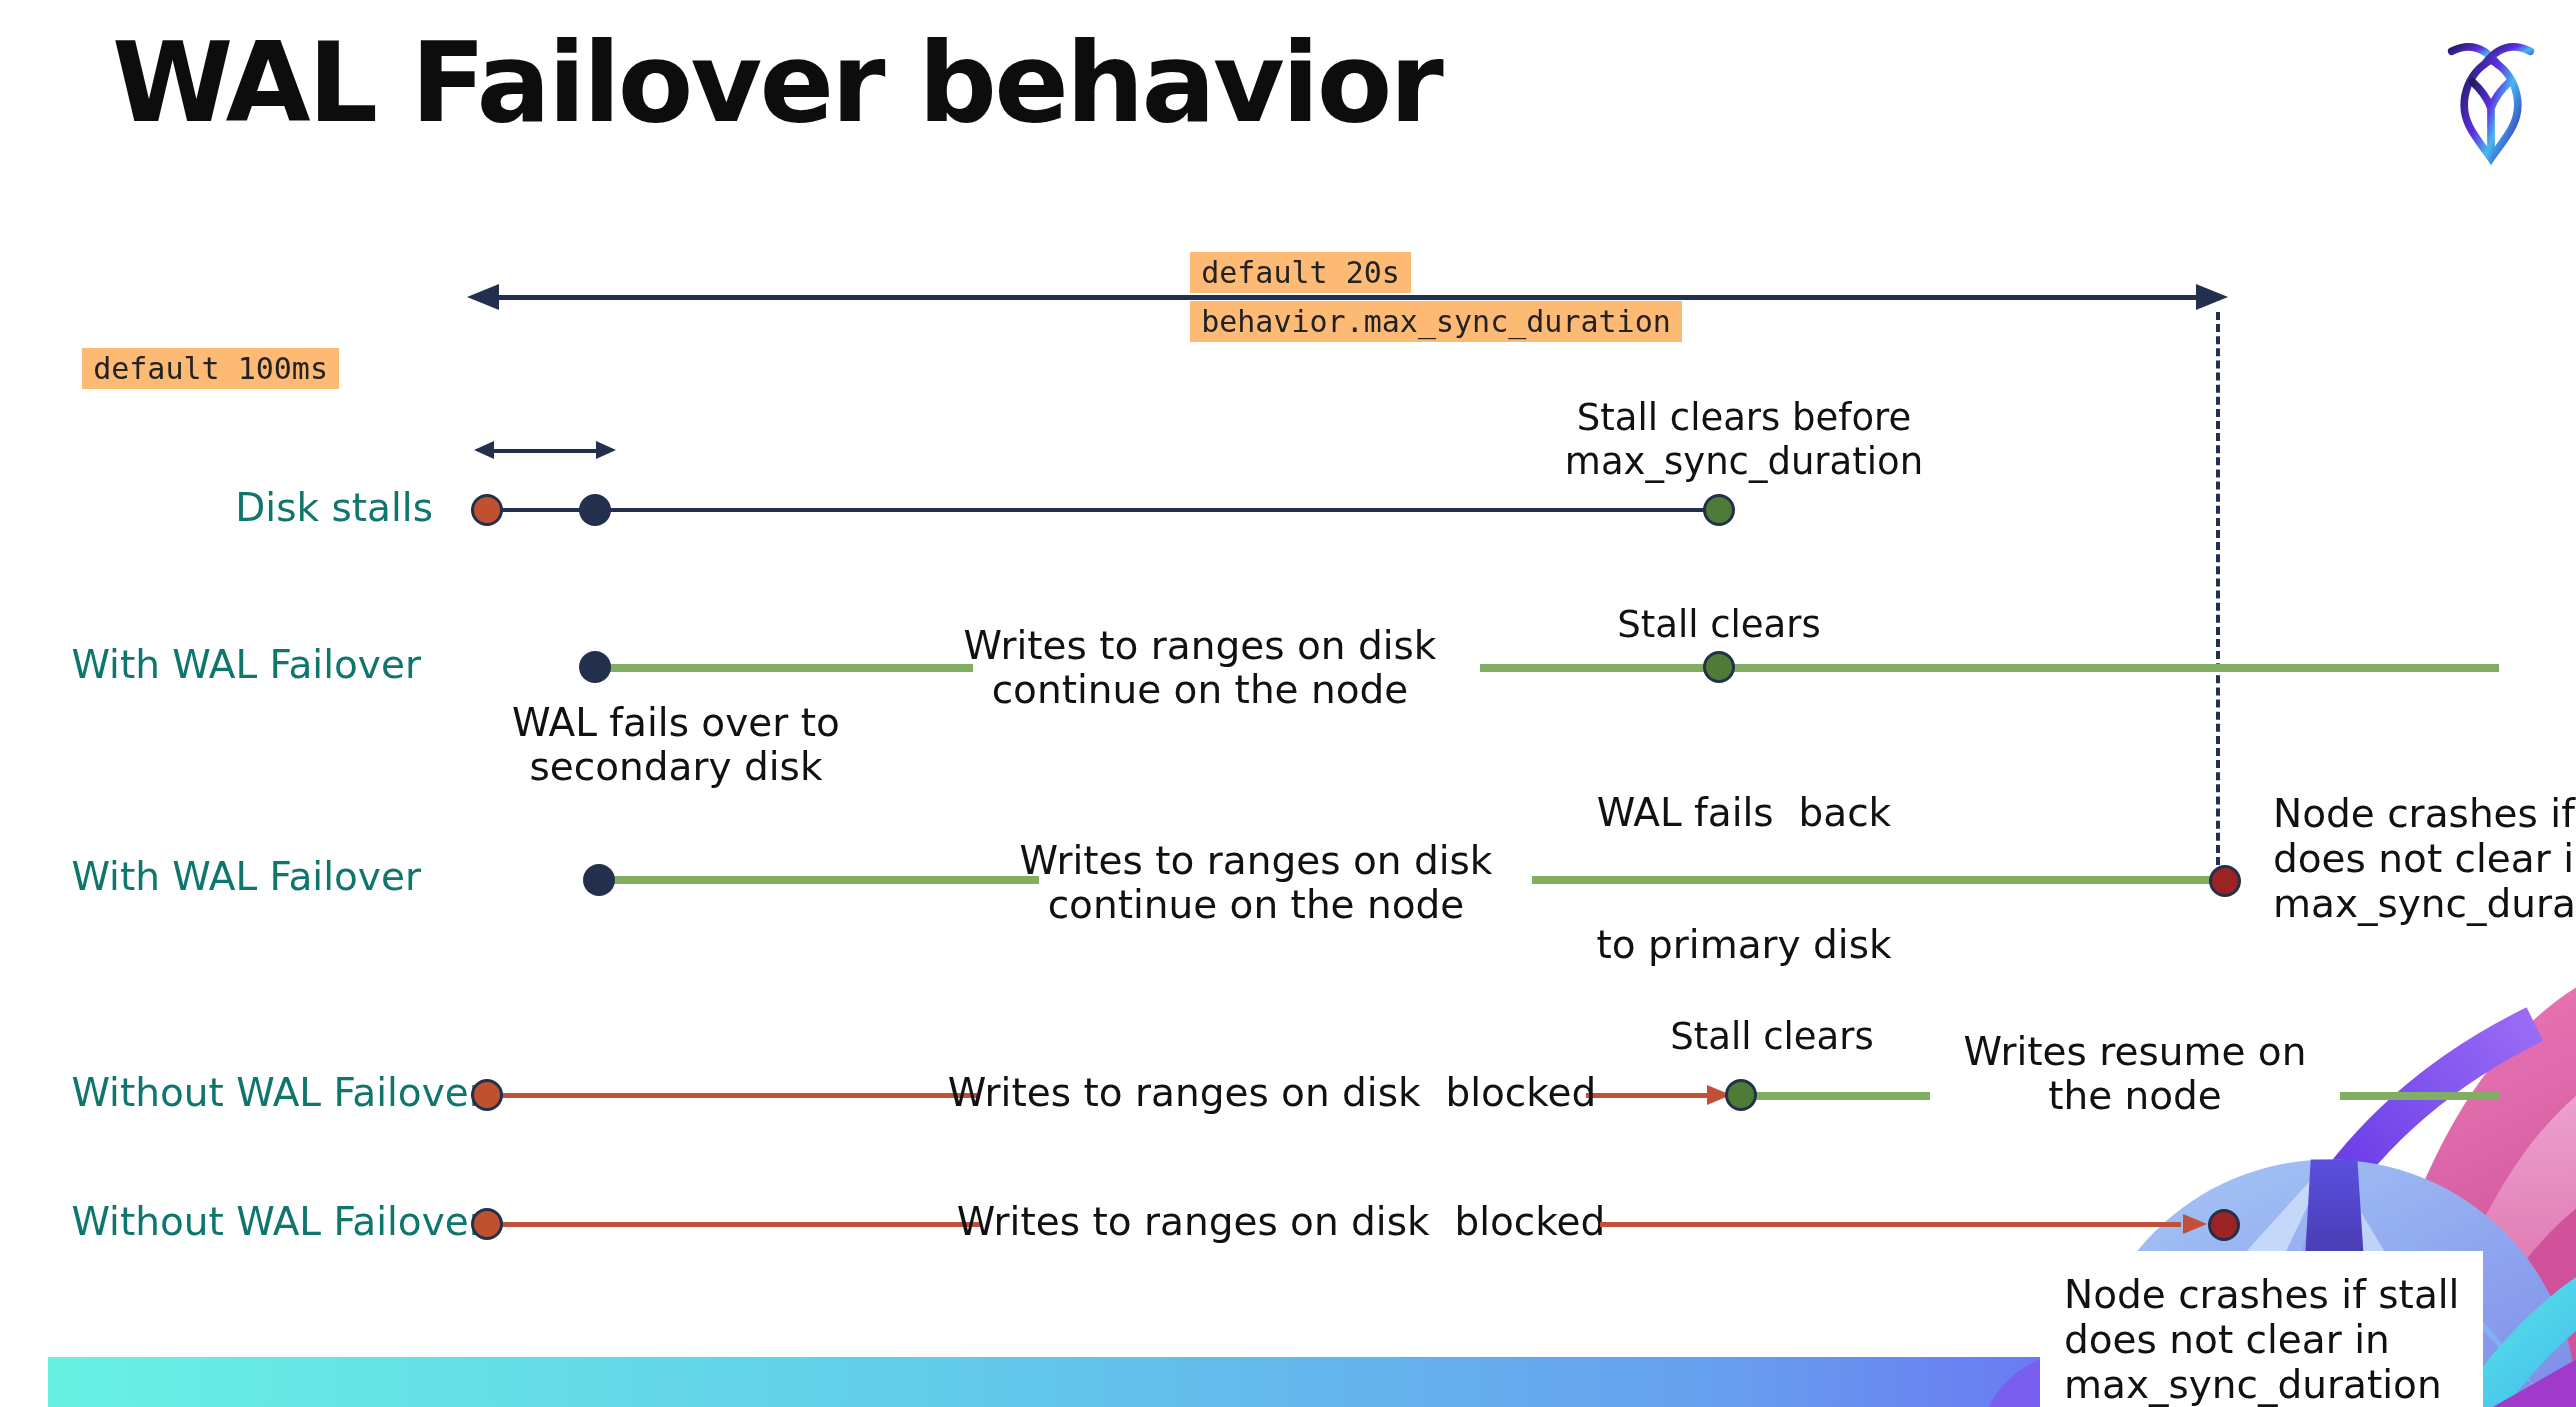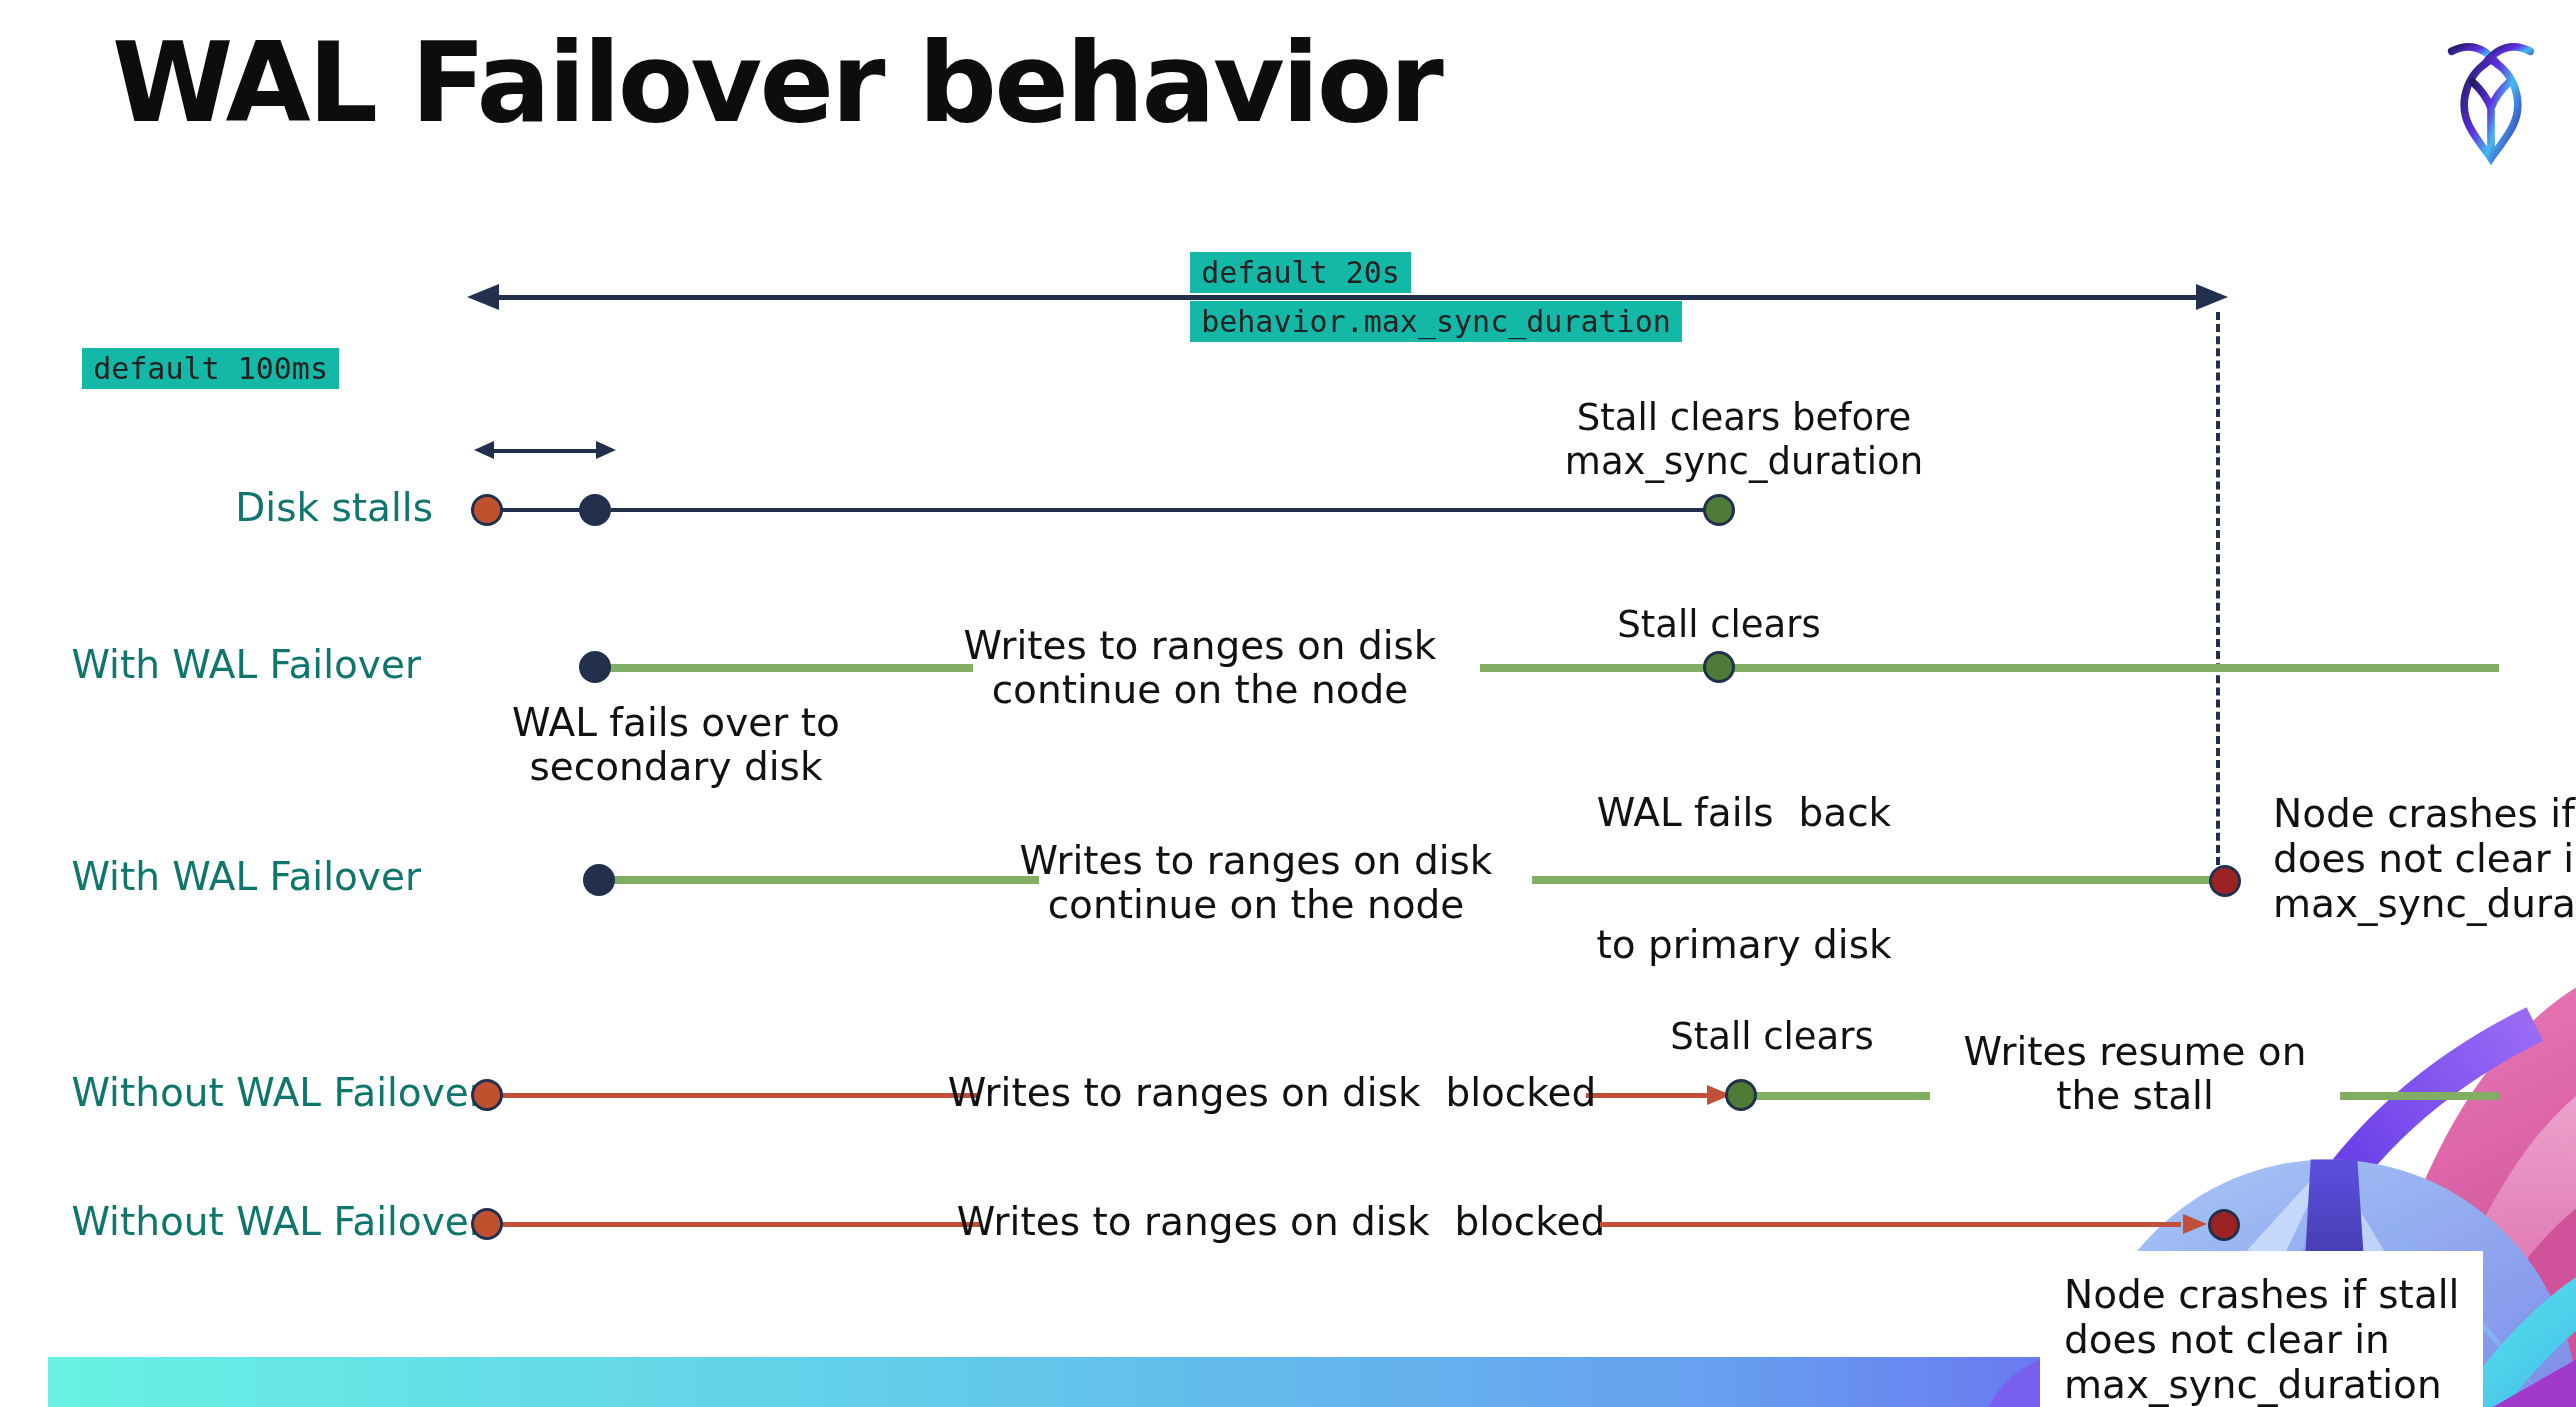--- a/index.html
+++ b/index.html
@@ -6,21 +6,21 @@
   .slide{
     position:relative;width:2576px;height:1408px;background:#ffffff;
     overflow:hidden;font-family:"DejaVu Sans","Liberation Sans",sans-serif;color:#111;margin-left:48px;
   }
   .title{
     position:absolute;left:64px;top:18.7px;font-size:110px;font-weight:700;
     letter-spacing:-2.8px;color:#0d0d0d;z-index:6;white-space:nowrap;
   }
   .mono{
     position:absolute;font-family:"DejaVu Sans Mono","Liberation Mono",monospace;
-    font-size:30px;color:#222;background:#14b8a6;padding:2.8px 11.2px;white-space:nowrap;z-index:6;
+    font-size:30px;color:#222;background:#fdba74;padding:2.8px 11.2px;white-space:nowrap;z-index:6;
   }
   .line{position:absolute;z-index:5;}
   .navy-line{background:#22304E;height:4.7px;}
   .navy-thin{background:#22304E;height:3.7px;}
   .green-line{background:#82AE63;height:7.5px;}
   .red-line{background:#C0503A;height:4.7px;}
   .dot{
     position:absolute;width:32px;height:32px;border-radius:50%;
     transform:translate(-50%,-50%);box-sizing:border-box;z-index:7;
   }
@@ -194,21 +194,21 @@
   <div class="dot red" style="left:439px;top:1095px;"></div>
   <div class="line red-line" style="left:454px;top:1093px;width:476px;"></div>
   <div class="cap big" style="left:1224px;top:1071px;white-space:pre;">Writes to ranges on disk  blocked</div>
   <div class="line red-line" style="left:1538px;top:1093px;width:125px;"></div>
   <div class="tri rr" style="left:1659px;top:1085px;z-index:6;"></div>
   <div class="dot green" style="left:1693px;top:1095px;"></div>
   <div class="cap" style="left:1724px;top:1015px;">Stall clears</div>
   <div class="line green-line" style="left:1708px;top:1092px;width:174px;"></div>
   <div class="cap big" style="left:2087px;top:1030px;z-index:6;">
     <div>Writes resume on</div>
-    <div>the stall</div>
+    <div>the node</div>
   </div>
   <div class="line green-line" style="left:2292px;top:1092px;width:159px;z-index:6;"></div>
 
   <div class="rowlabel" style="left:23.4px;top:1199px;">Without WAL Failover</div>
   <div class="dot red" style="left:439px;top:1224px;"></div>
   <div class="line red-line" style="left:454px;top:1222px;width:480px;"></div>
   <div class="cap big" style="left:1233px;top:1200px;white-space:pre;">Writes to ranges on disk  blocked</div>
   <div class="line red-line" style="left:1552px;top:1222px;width:581px;z-index:6;"></div>
   <div class="tri rr" style="left:2135px;top:1214px;z-index:6;"></div>
   <div class="dot darkred" style="left:2176px;top:1225px;"></div>

